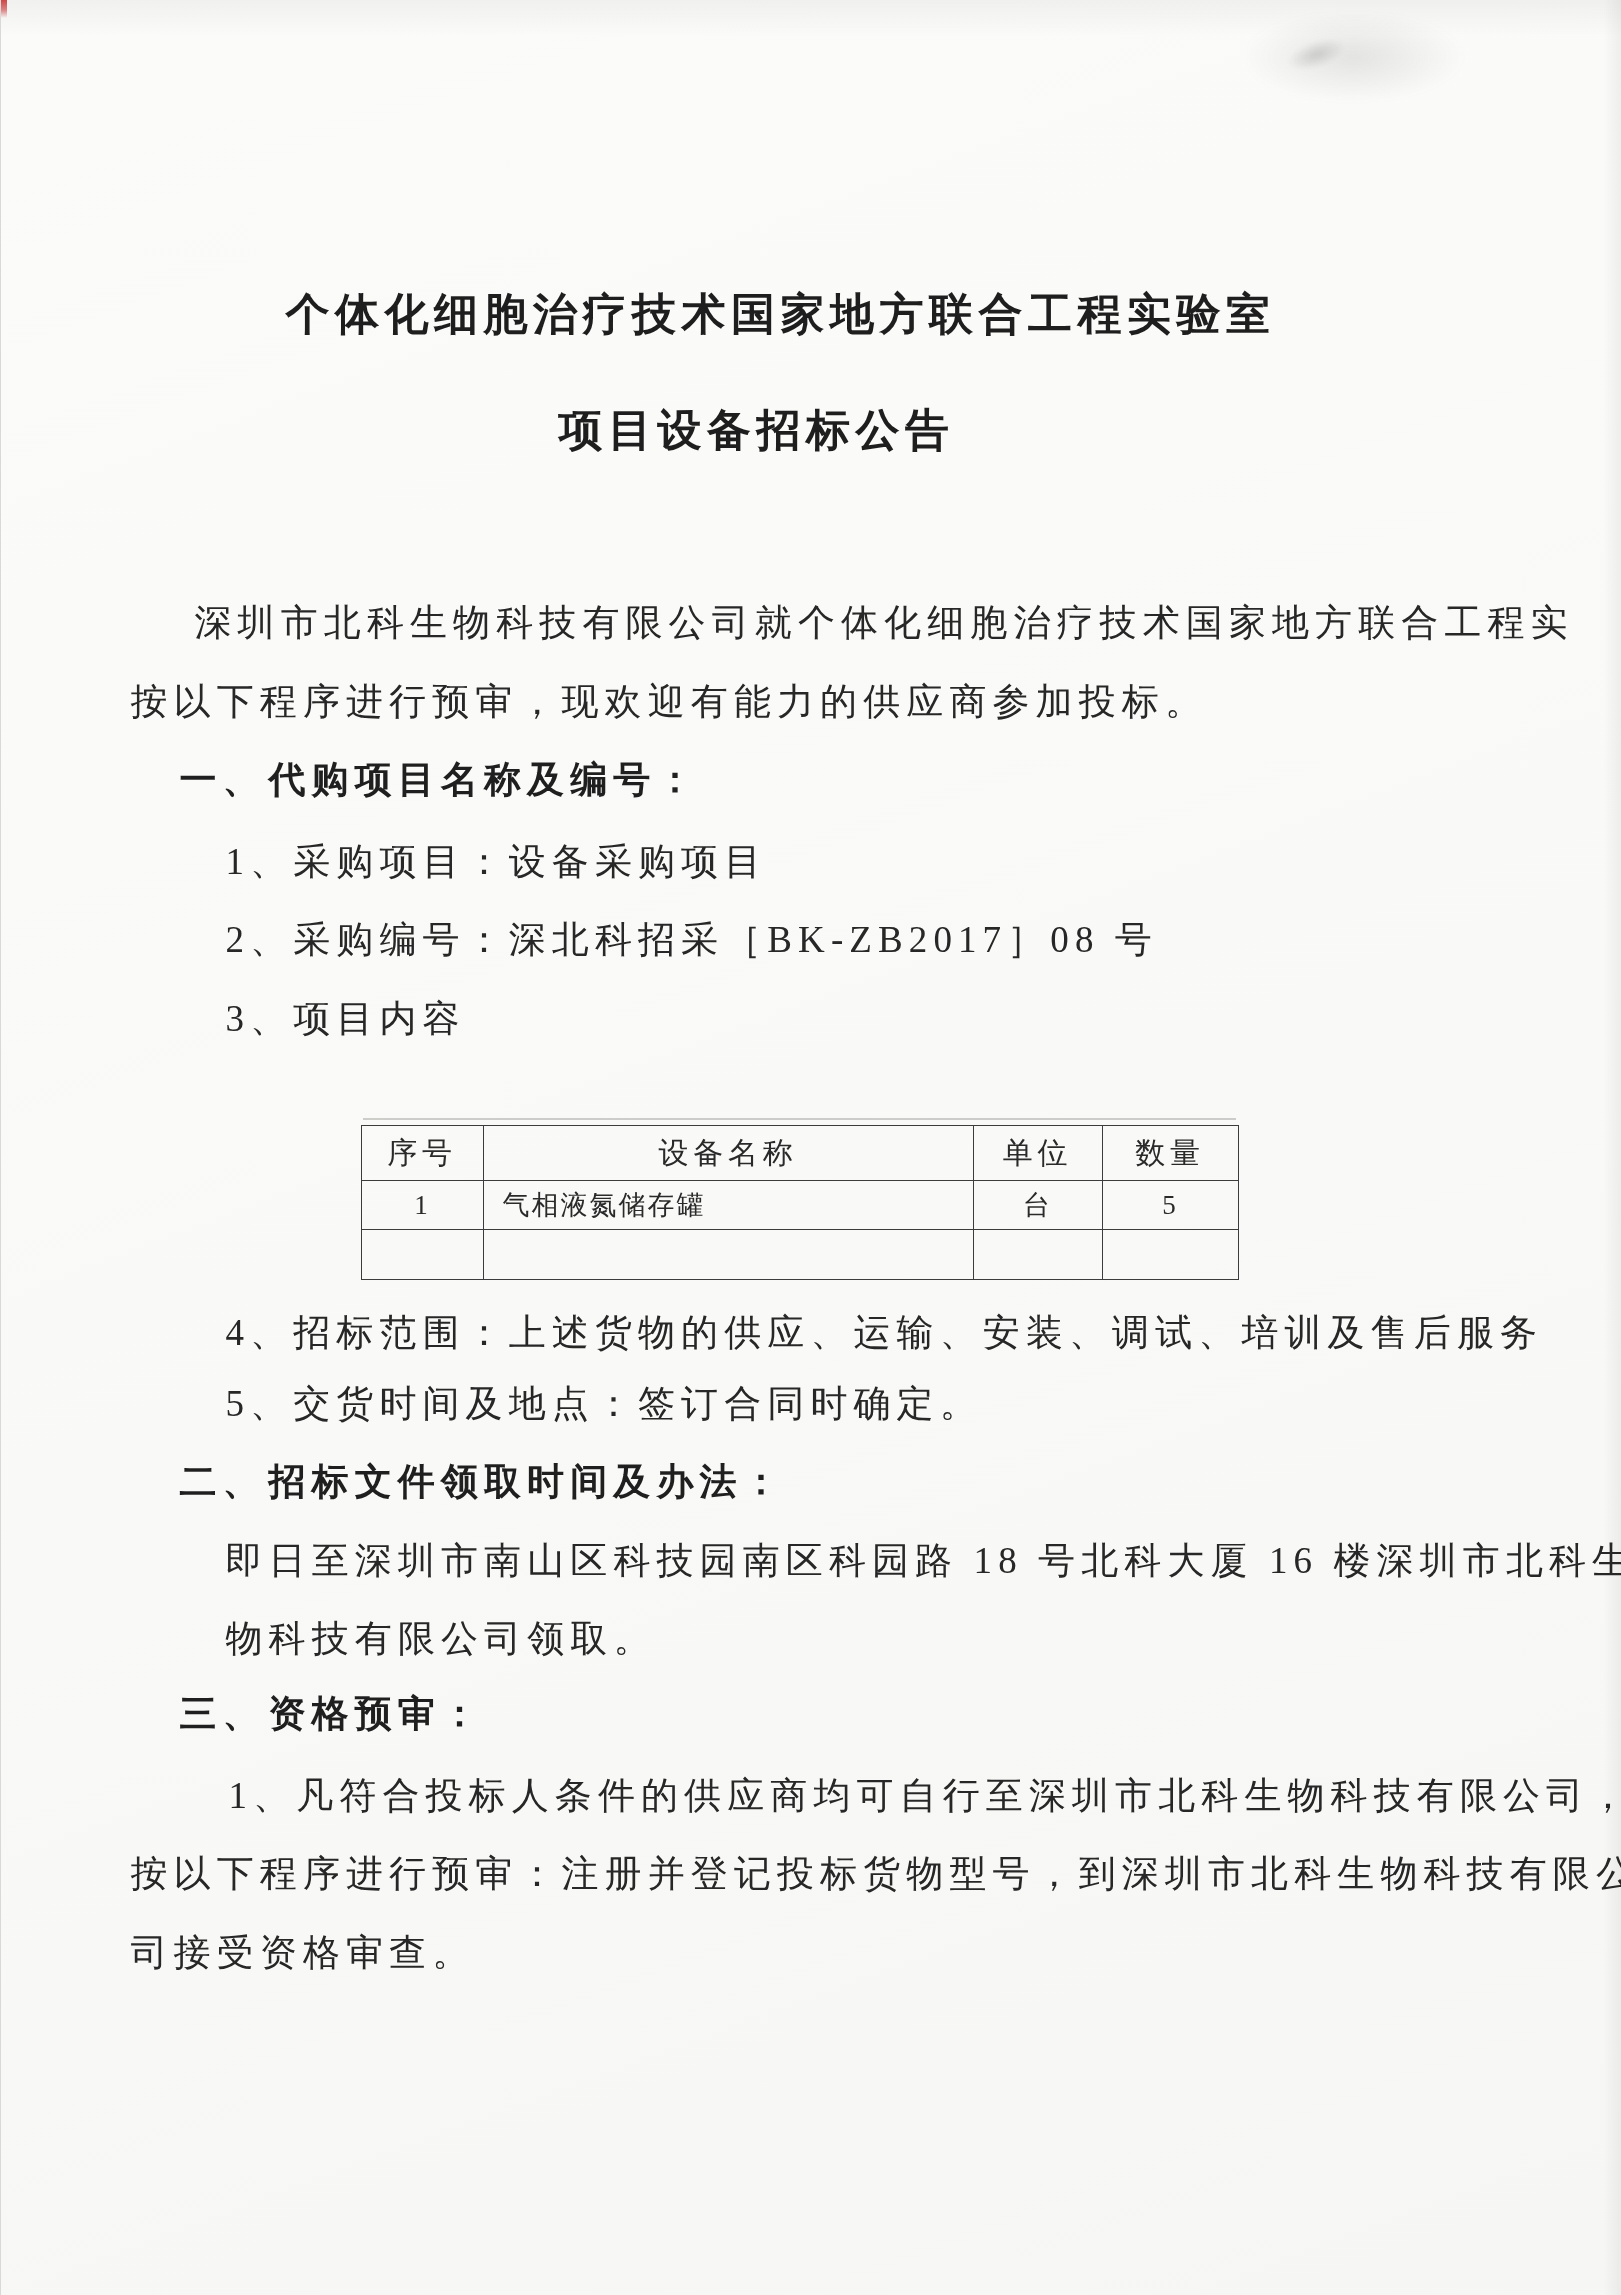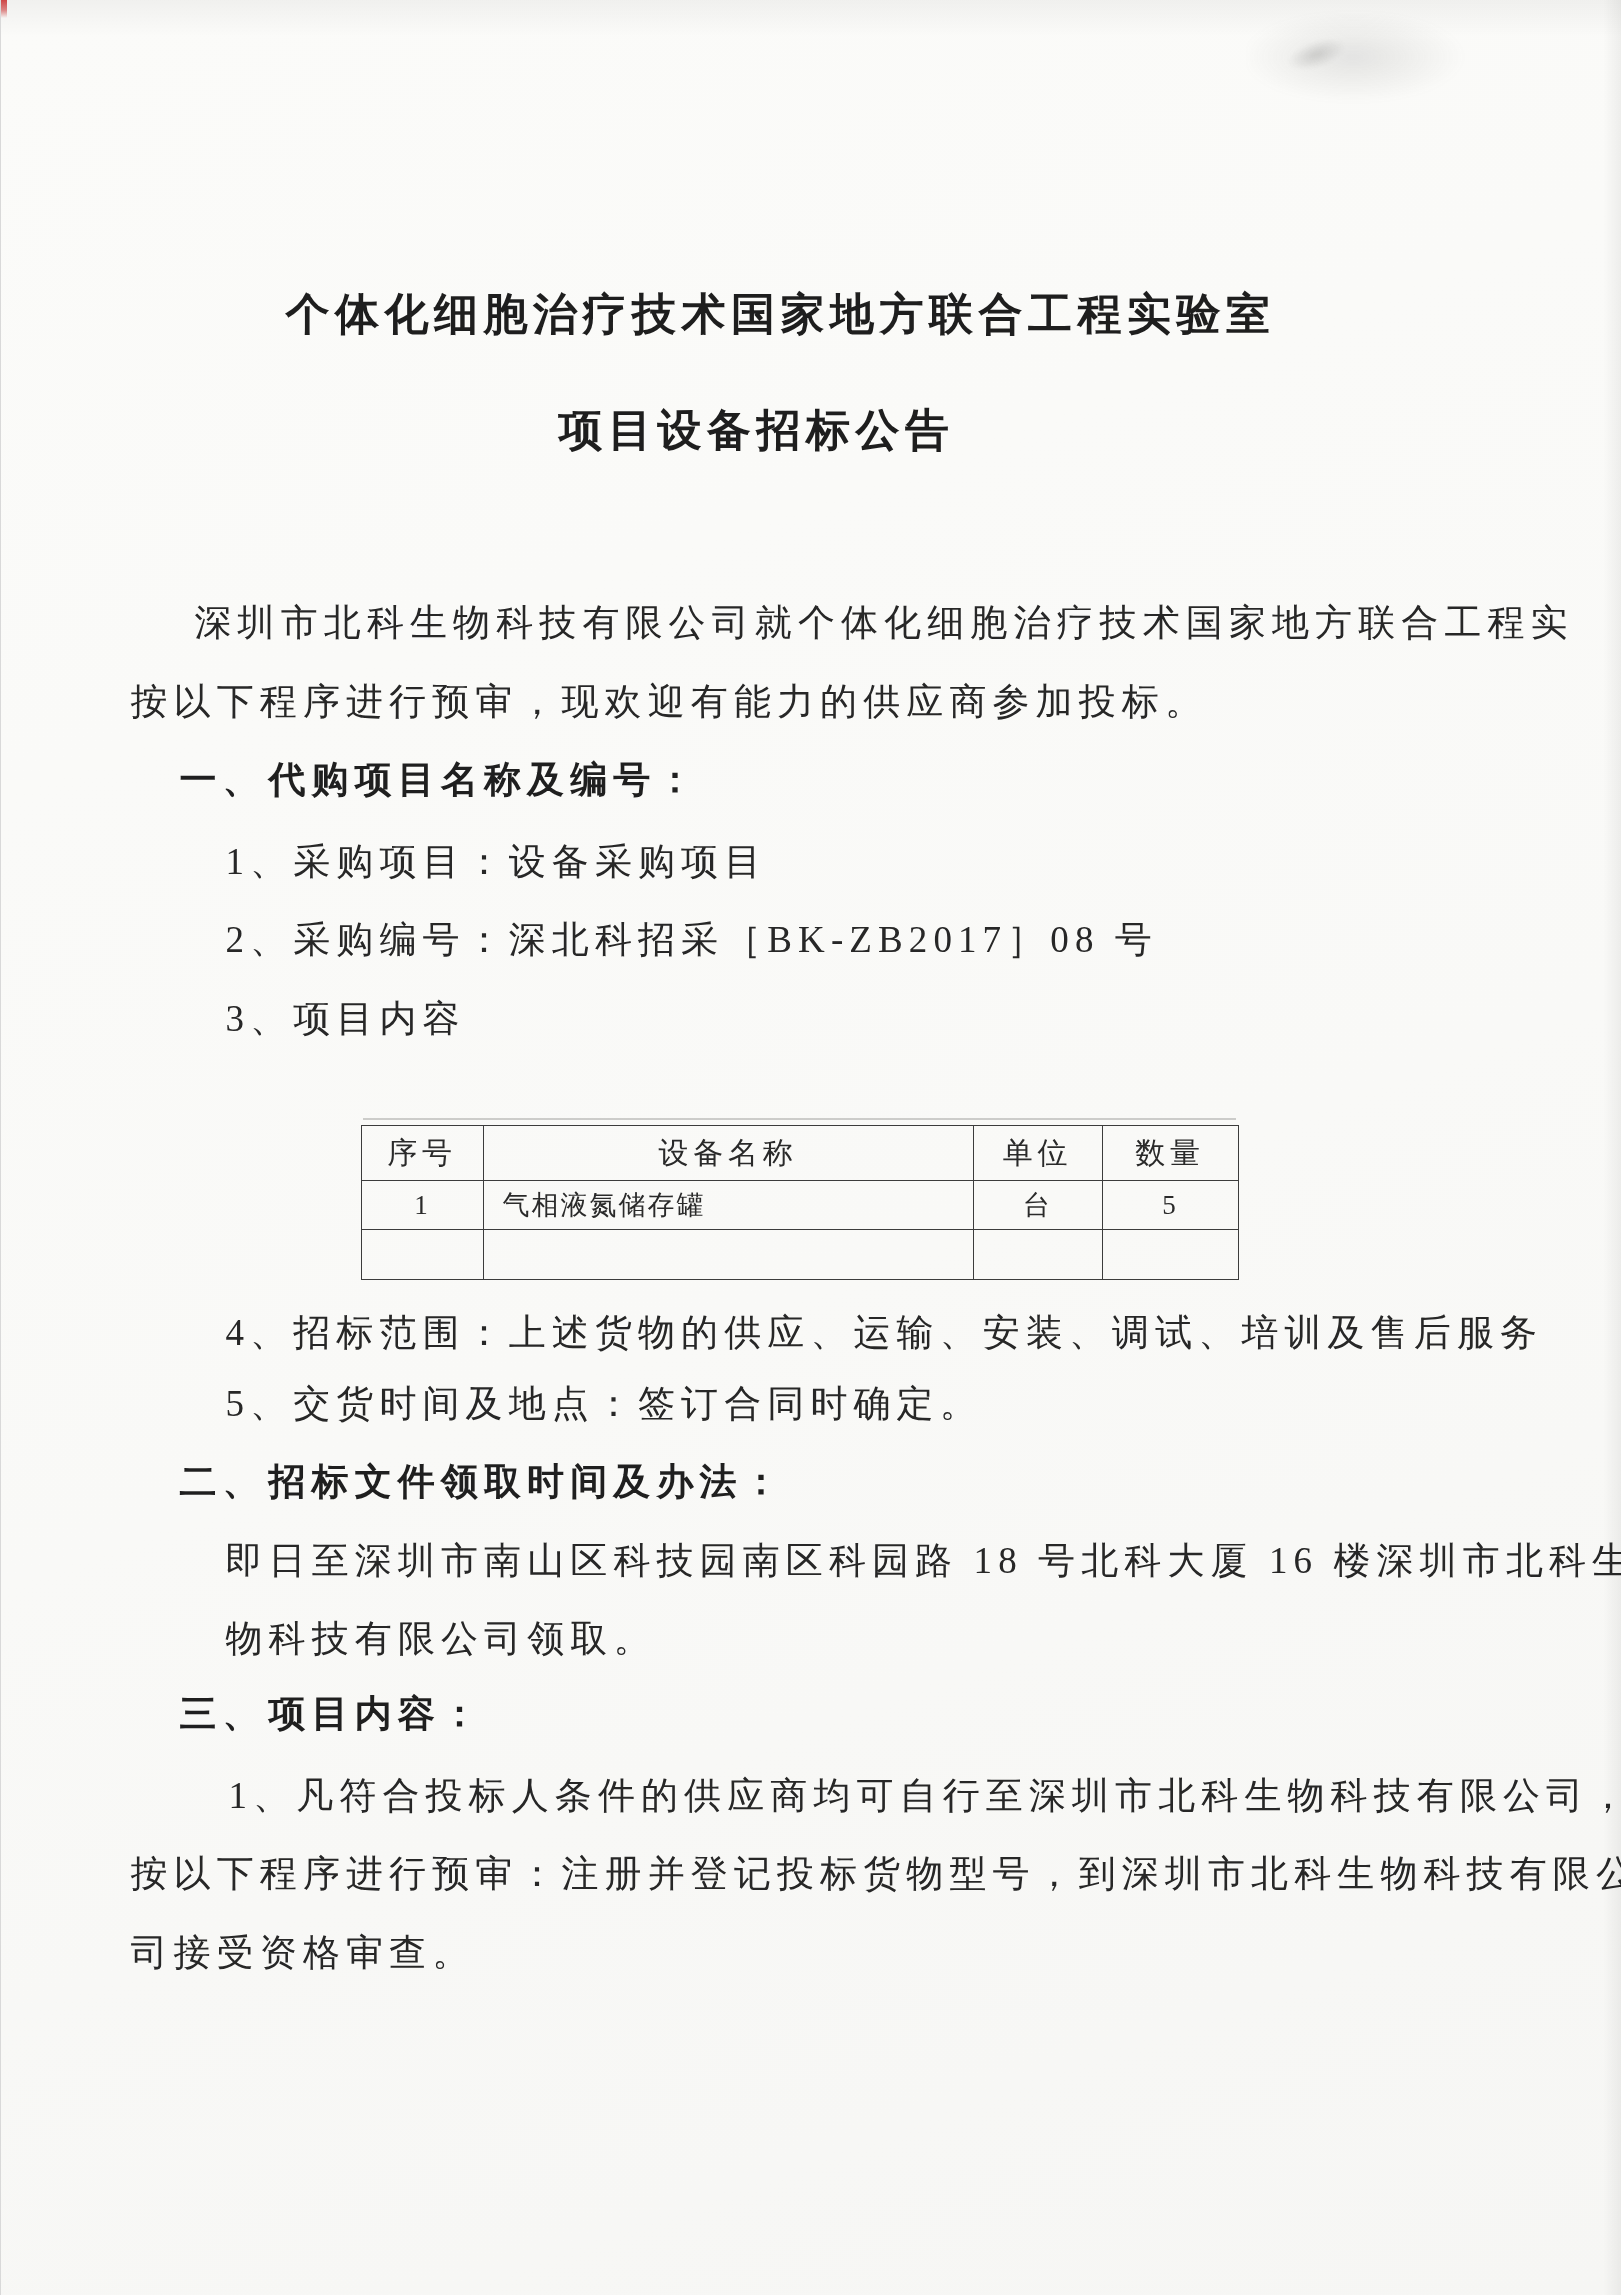--- a/index.html
+++ b/index.html
@@ -119,21 +119,21 @@
   <div class="ln" style="left:225px;top:1384px;">5、交货时间及地点：签订合同时确定。</div>
 
   <div class="ln bold" style="left:131px;top:1462px;">
     <span class="num">二、</span><span>招标文件领取时间及办法：</span>
   </div>
 
   <div class="ln" style="left:225px;top:1541px;">即日至深圳市南山区科技园南区科园路 18 号北科大厦 16 楼深圳市北科生</div>
   <div class="ln" style="left:225px;top:1619px;">物科技有限公司领取。</div>
 
   <div class="ln bold" style="left:131px;top:1694px;">
-    <span class="num">三、</span><span>项目内容：</span>
+    <span class="num">三、</span><span>资格预审：</span>
   </div>
 
   <div class="ln" style="left:228px;top:1776px;">1、凡符合投标人条件的供应商均可自行至深圳市北科生物科技有限公司，</div>
   <div class="ln" style="left:130px;top:1854px;">按以下程序进行预审：注册并登记投标货物型号，到深圳市北科生物科技有限公</div>
   <div class="ln" style="left:130px;top:1933px;">司接受资格审查。</div>
 
 
 </div>
 
 

